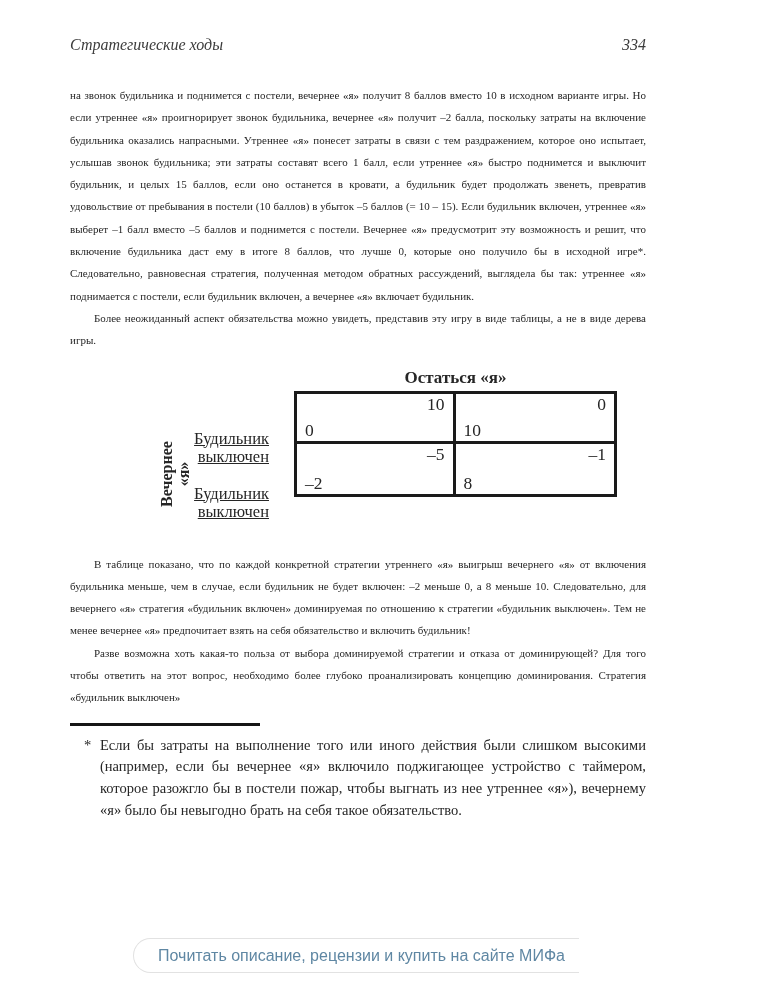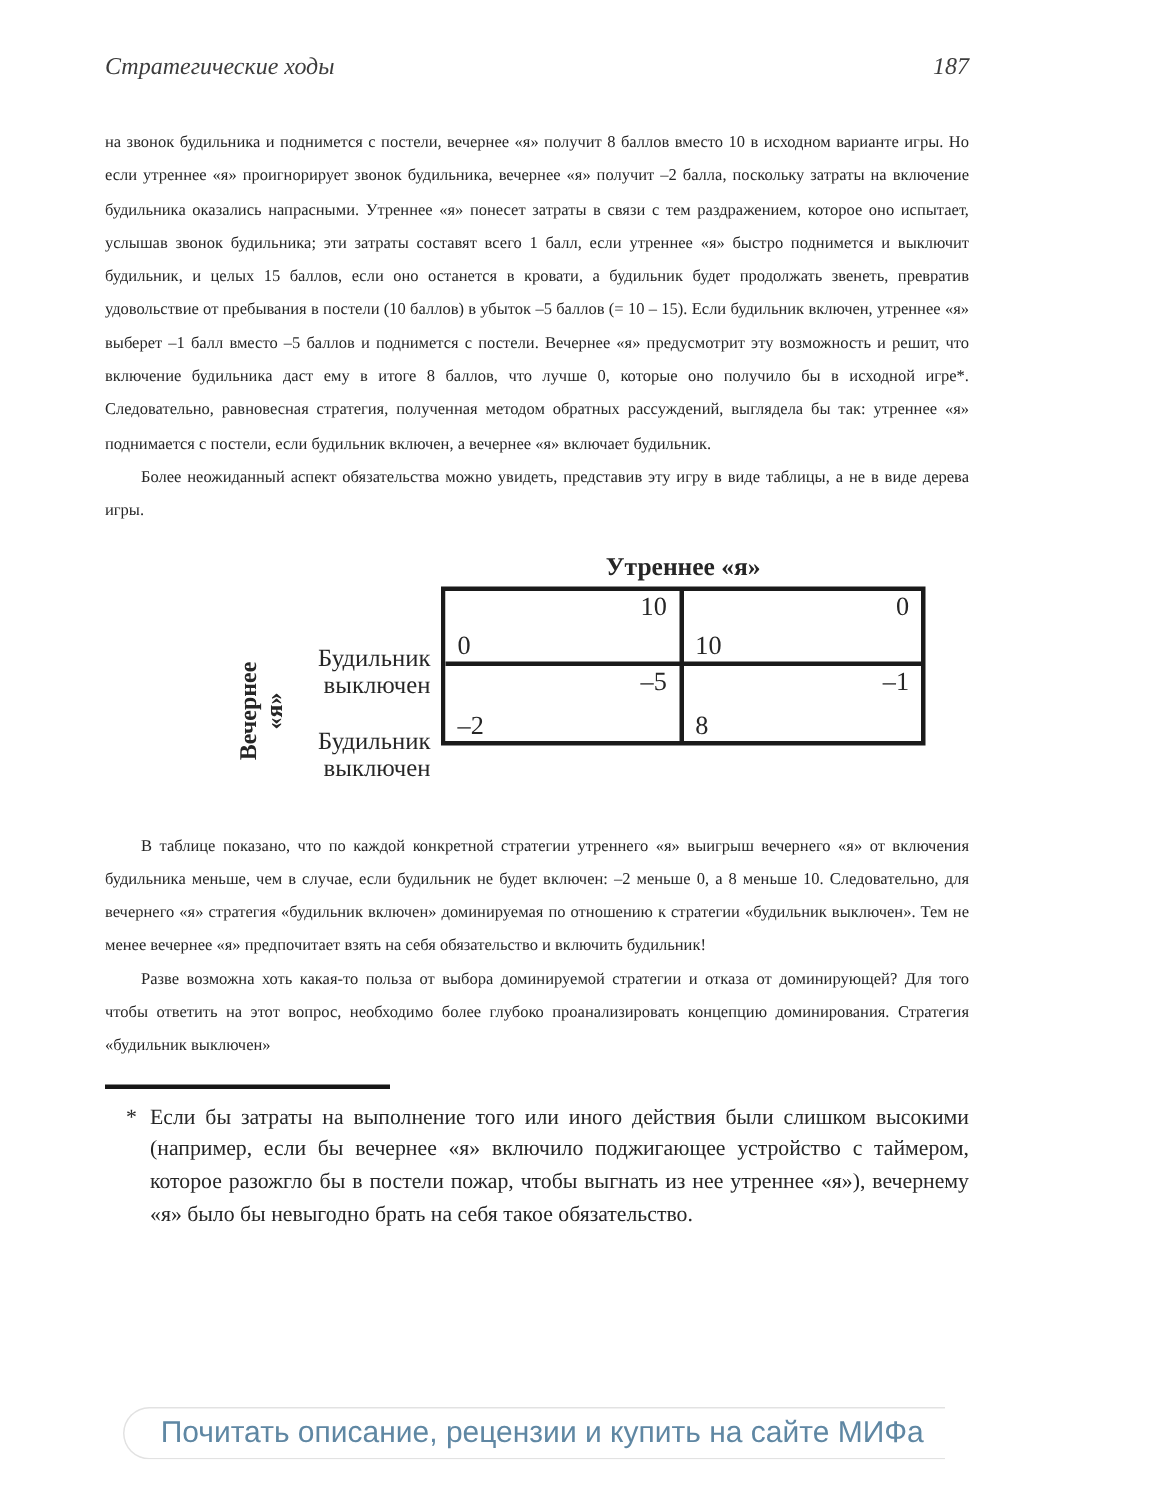--- a/index.html
+++ b/index.html
@@ -29,21 +29,21 @@
     width:46px;display:flex;align-items:center;justify-content:center;
     padding-top:50px;
   }
   .rot-inner{
     transform:rotate(-90deg);width:110px;text-align:center;
     font-weight:bold;font-size:16px;line-height:17px;white-space:normal;
   }
   .row-labels{display:flex;flex-direction:column;padding-top:53px;width:96px;}
   .row-label{
     height:55px;display:flex;align-items:center;justify-content:flex-end;
-    text-align:right;font-size:16.5px;line-height:18.5px;padding-right:7px;
+    text-align:right;font-size:16.5px;line-height:18.5px;padding-right:25px;text-decoration:underline;
   }
   .grid-block{width:323px;}
   .fig-title{font-weight:bold;font-size:17px;text-align:center;margin-bottom:3px;}
   .col-heads{display:flex;height:24px;}
   .col-heads span{width:161.5px;text-align:center;font-size:16.5px;}
   .grid{
     border:3px solid var(--table-border);display:grid;
     grid-template-columns:1fr 1fr;width:323px;
   }
   .cell{height:50px;position:relative;background:#fff;}
@@ -58,54 +58,54 @@
     font-size:14.5px;line-height:21.8px;text-align:justify;
   }
   .footnote .mark{position:absolute;left:14px;top:0;}
   
   .banner-wrap{position:absolute;left:0;right:0;top:938px;display:flex;justify-content:center;}
   .pill{
     position:relative;height:35px;display:flex;align-items:center;
     border:1px solid var(--pill-border);border-right:none;
     border-radius:18px 0 0 18px;padding:0 14px 0 24px;
     font-family:"Liberation Sans","DejaVu Sans",sans-serif;
-    font-size:20px;color:var(--link-text);text-decoration:none;background:#fff;
+    font-size:16px;color:var(--link-text);text-decoration:none;background:#fff;
     cursor:pointer;
   }
   .pill .arrow-tip{
     position:absolute;right:-13px;top:4.4px;width:25px;height:25px;
     border-top:1px solid var(--pill-border);border-right:1px solid var(--pill-border);
     transform:rotate(45deg);border-radius:0 6px 0 0;background:#fff;z-index:-1;
   }
 </style>
 </head>
 <body>
 
 <div class="page">
 
   <div class="running-head">
     <span>Стратегические ходы</span>
-    <span>187</span>
+    <span>334</span>
   </div>
 
   <div class="text-col">
     <p>на звонок будильника и поднимется с постели, вечернее «я» получит 8 баллов вместо 10 в исходном варианте игры. Но если утреннее «я» проигнорирует звонок будильника, вечернее «я» получит –2 балла, поскольку затраты на включение будильника оказались напрасными. Утреннее «я» понесет затраты в связи с тем раздражением, которое оно испытает, услышав звонок будильника; эти затраты составят всего 1 балл, если утреннее «я» быстро поднимется и выключит будильник, и целых 15 баллов, если оно останется в кровати, а будильник будет продолжать звенеть, превратив удовольствие от пребывания в постели (10 баллов) в убыток –5 баллов (= 10 – 15). Если будильник включен, утреннее «я» выберет –1 балл вместо –5 баллов и поднимется с постели. Вечернее «я» предусмотрит эту возможность и решит, что включение будильника даст ему в итоге 8 баллов, что лучше 0, которые оно получило бы в исходной игре*. Следовательно, равновесная стратегия, полученная методом обратных рассуждений, выглядела бы так: утреннее «я» поднимается с постели, если будильник включен, а вечернее «я» включает будильник.</p>
     <p class="indent">Более неожиданный аспект обязательства можно увидеть, представив эту игру в виде таблицы, а не в виде дерева игры.</p>
   </div>
 
   <div class="figure">
     <div class="rot-wrap">
       <div class="rot-inner">Вечернее «я»</div>
     </div>
     <div class="row-labels">
       <div class="row-label">Будильник выключен</div>
       <div class="row-label">Будильник выключен</div>
     </div>
     <div class="grid-block">
-      <div class="fig-title">Утреннее «я»</div>
+      <div class="fig-title">Остаться «я»</div>
       <div class="grid">
         <div class="cell br bb">
           <span class="pay-tr">10</span>
           <span class="pay-bl">0</span>
         </div>
         <div class="cell bb">
           <span class="pay-tr">0</span>
           <span class="pay-bl">10</span>
         </div>
         <div class="cell br">

